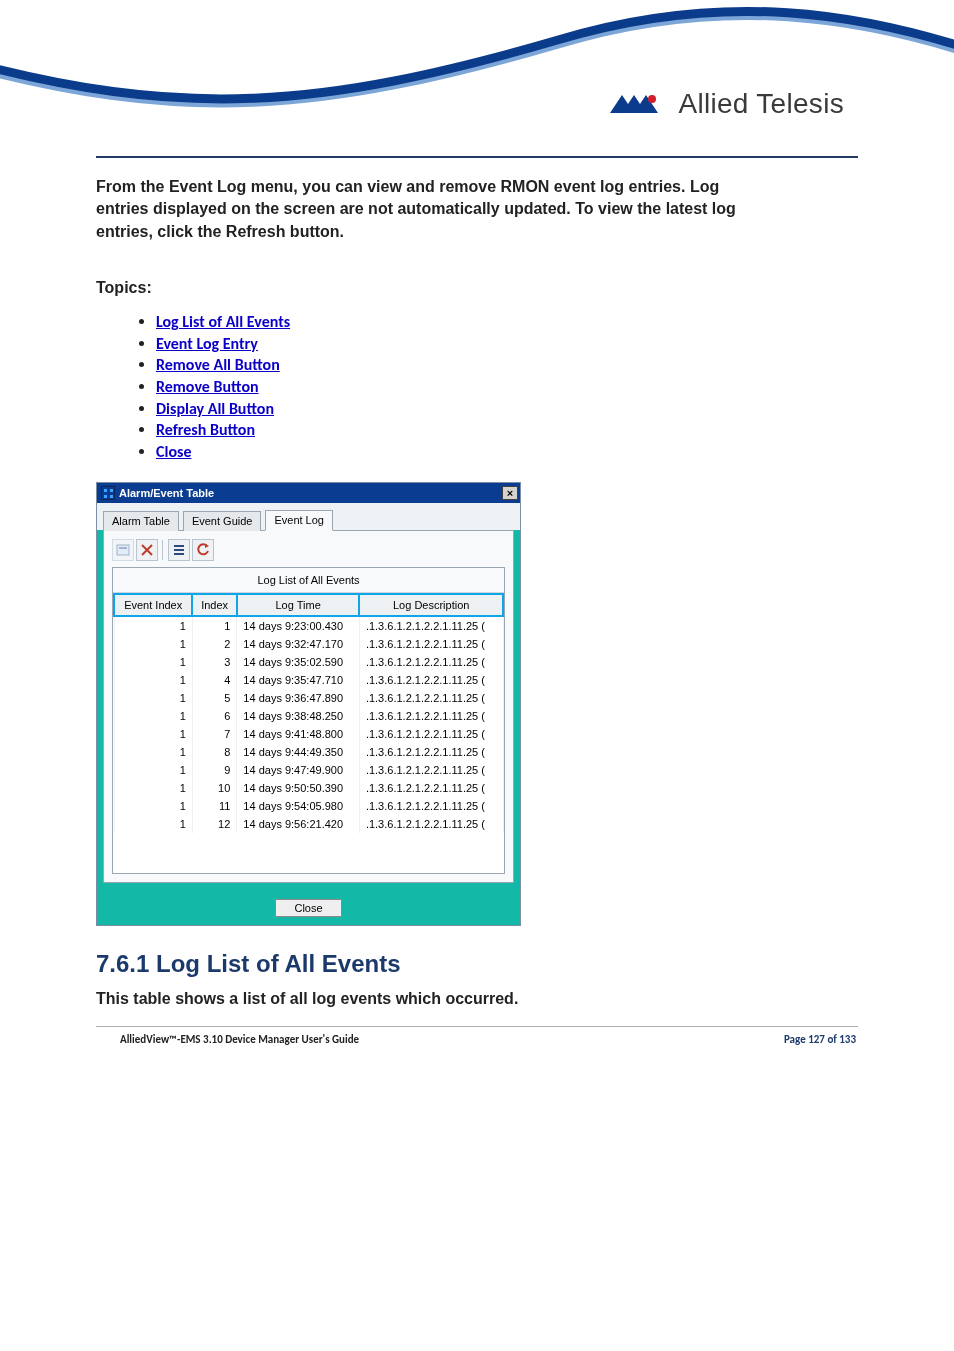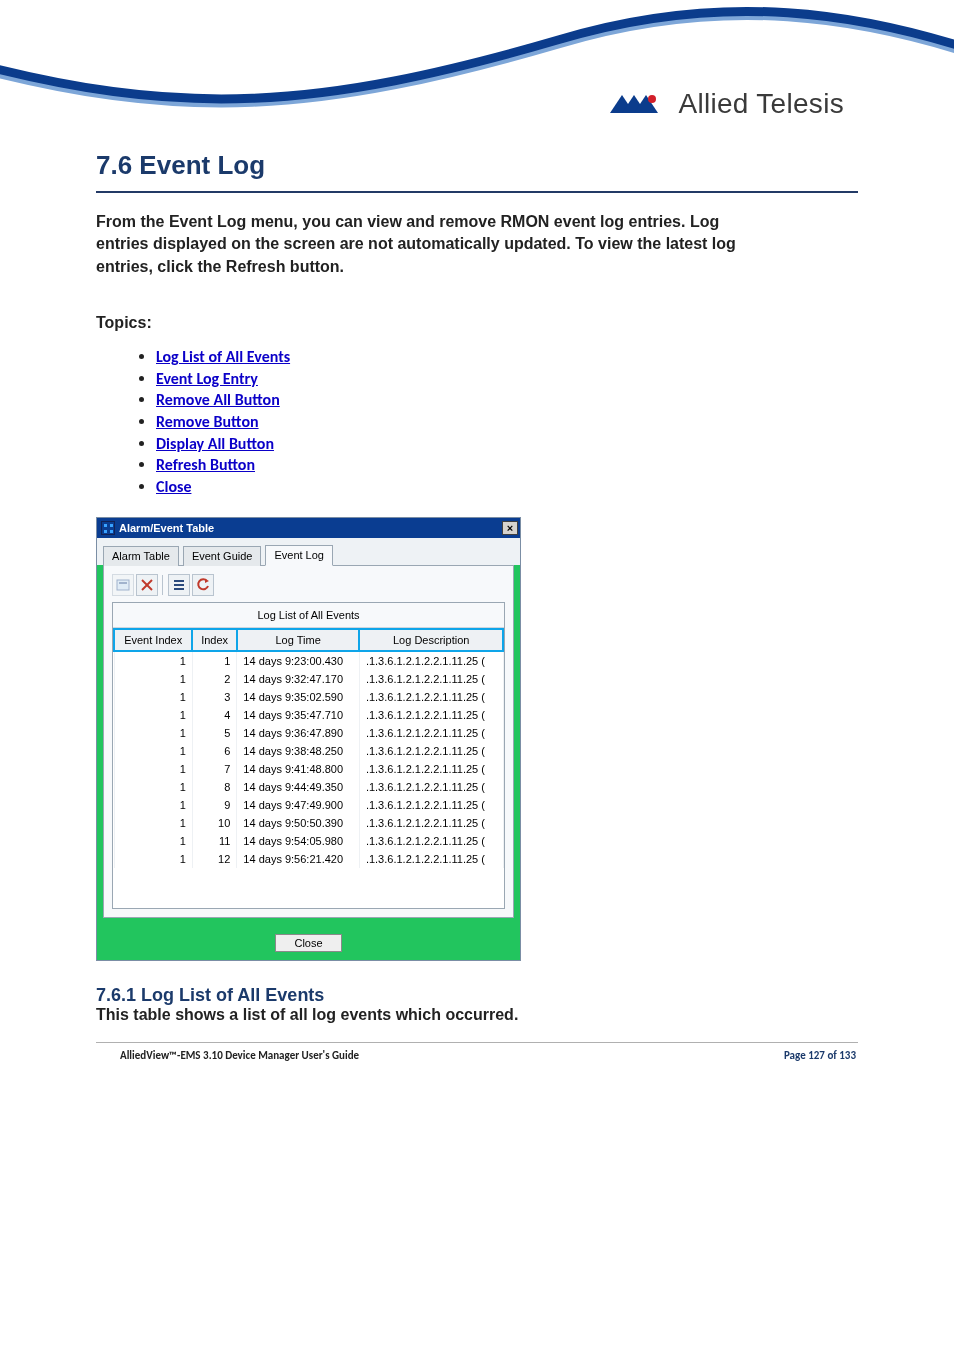--- a/index.html
+++ b/index.html
@@ -20,21 +20,21 @@
 
   p.intro { font-family: "Gill Sans", "Gill Sans MT", sans-serif; font-size: 16px; font-weight: 700; color: #222; line-height: 1.4; margin-bottom: 36px; max-width: 640px; }
   p.topics-label { font-family: "Gill Sans", "Gill Sans MT", sans-serif; font-size: 16px; font-weight: 700; color: #222; margin-bottom: 14px; }
 
   ul.topics { list-style: disc; margin-left: 60px; margin-bottom: 20px; }
   ul.topics li { font-size: 16px; font-weight: 700; line-height: 1.35; }
   ul.topics li a { color: #0b00c8; text-decoration: underline; }
 
   
   .shot-wrap { margin-top: 8px; }
-  .win { width: 425px; border: 1px solid #7b8ea5; background: #22c55e; font-family: Tahoma, Verdana, sans-serif; font-size: 11px; color: #000; }
+  .win { width: 425px; border: 1px solid #7b8ea5; background: #14b8a6; font-family: Tahoma, Verdana, sans-serif; font-size: 11px; color: #000; }
   .titlebar { display: flex; align-items: center; justify-content: space-between; background: linear-gradient(#0a3d91, #0a3d91); color: #fff; height: 20px; padding: 0 2px 0 4px; }
   .titlebar-left { display: flex; align-items: center; gap: 4px; }
   .titlebar-icon { width: 14px; height: 14px; background:
       linear-gradient(#3aa3ff 0 0) 2px 2px / 3px 3px no-repeat,
       linear-gradient(#3aa3ff 0 0) 8px 2px / 3px 3px no-repeat,
       linear-gradient(#3aa3ff 0 0) 2px 8px / 3px 3px no-repeat,
       linear-gradient(#3aa3ff 0 0) 8px 8px / 3px 3px no-repeat;
       border: 1px solid #125; }
   .titlebar-title { font-weight: 700; font-size: 11px; }
   .closebox { width: 16px; height: 14px; background: #d6d3ce; border: 1px solid #404040; display:flex; align-items:center; justify-content:center; font-weight:700; font-size:11px; color:#000; }
@@ -58,21 +58,21 @@
   table.grid td { border-left: 1px solid #eef1f4; border-right: 1px solid #eef1f4; padding: 3px 6px; text-align: right; white-space: nowrap; }
   table.grid td.lt { text-align: left; }
   table.grid td.ld { text-align: left; }
   .table-footer-space { height: 40px; }
 
   .btnrow { text-align: center; padding: 10px 0 8px 0; }
   .winbtn { font-family: Tahoma, sans-serif; font-size: 11px; padding: 2px 18px; background: #efefef; border: 1px solid #8a8a8a; }
 
   .caption { font-style: italic; font-size: 14px; margin-top: 4px; }
 
-  h3.subsection { font-family: "Gill Sans", "Gill Sans MT", sans-serif; font-size: 18px; font-weight: 700; color: #1b3a6b; margin-top: 24px; }
+  h3.subsection { font-family: "Gill Sans", "Gill Sans MT", sans-serif; font-size: 24px; font-weight: 700; color: #1b3a6b; margin-top: 24px; margin-bottom: 12px; }
   p.sub-intro { font-family: "Gill Sans", "Gill Sans MT", sans-serif; font-size: 16px; font-weight: 700; }
 
   .footer-rule { border: none; border-top: 1px solid #b0b0b0; margin: 18px 0 6px 0; }
   .footer { display: flex; justify-content: space-between; align-items: baseline; padding: 0 2px 0 24px; font-size: 11px; gap: 17px; }
   .footer-left { font-weight: 700; color: #222; }
   .footer-right { font-weight: 700; color: #1b3a6b; }
 </style>
 </head>
 <body>
 
@@ -91,21 +91,20 @@
           <polygon points="24,20 36,2 48,20" fill="#0b3c8c"></polygon>
           <circle cx="42" cy="6" r="4" fill="#d21f2a"></circle>
         </svg>
       </span>
       <span class="brand-text">Allied Telesis</span>
     </div>
   </div>
 
   <div class="content">
 
-    <h2 class="section-title">7.6 Event Log</h2>
     <hr class="hr">
 
     <p class="intro">From the Event Log menu, you can view and remove RMON event log entries. Log entries displayed on the screen are not automatically updated. To view the latest log entries, click the Refresh button.</p>
 
     <p class="topics-label">Topics:</p>
 
     <ul class="topics">
       <li><a href="#">Log List of All Events</a></li>
       <li><a href="#">Event Log Entry</a></li>
       <li><a href="#">Remove All Button</a></li>

